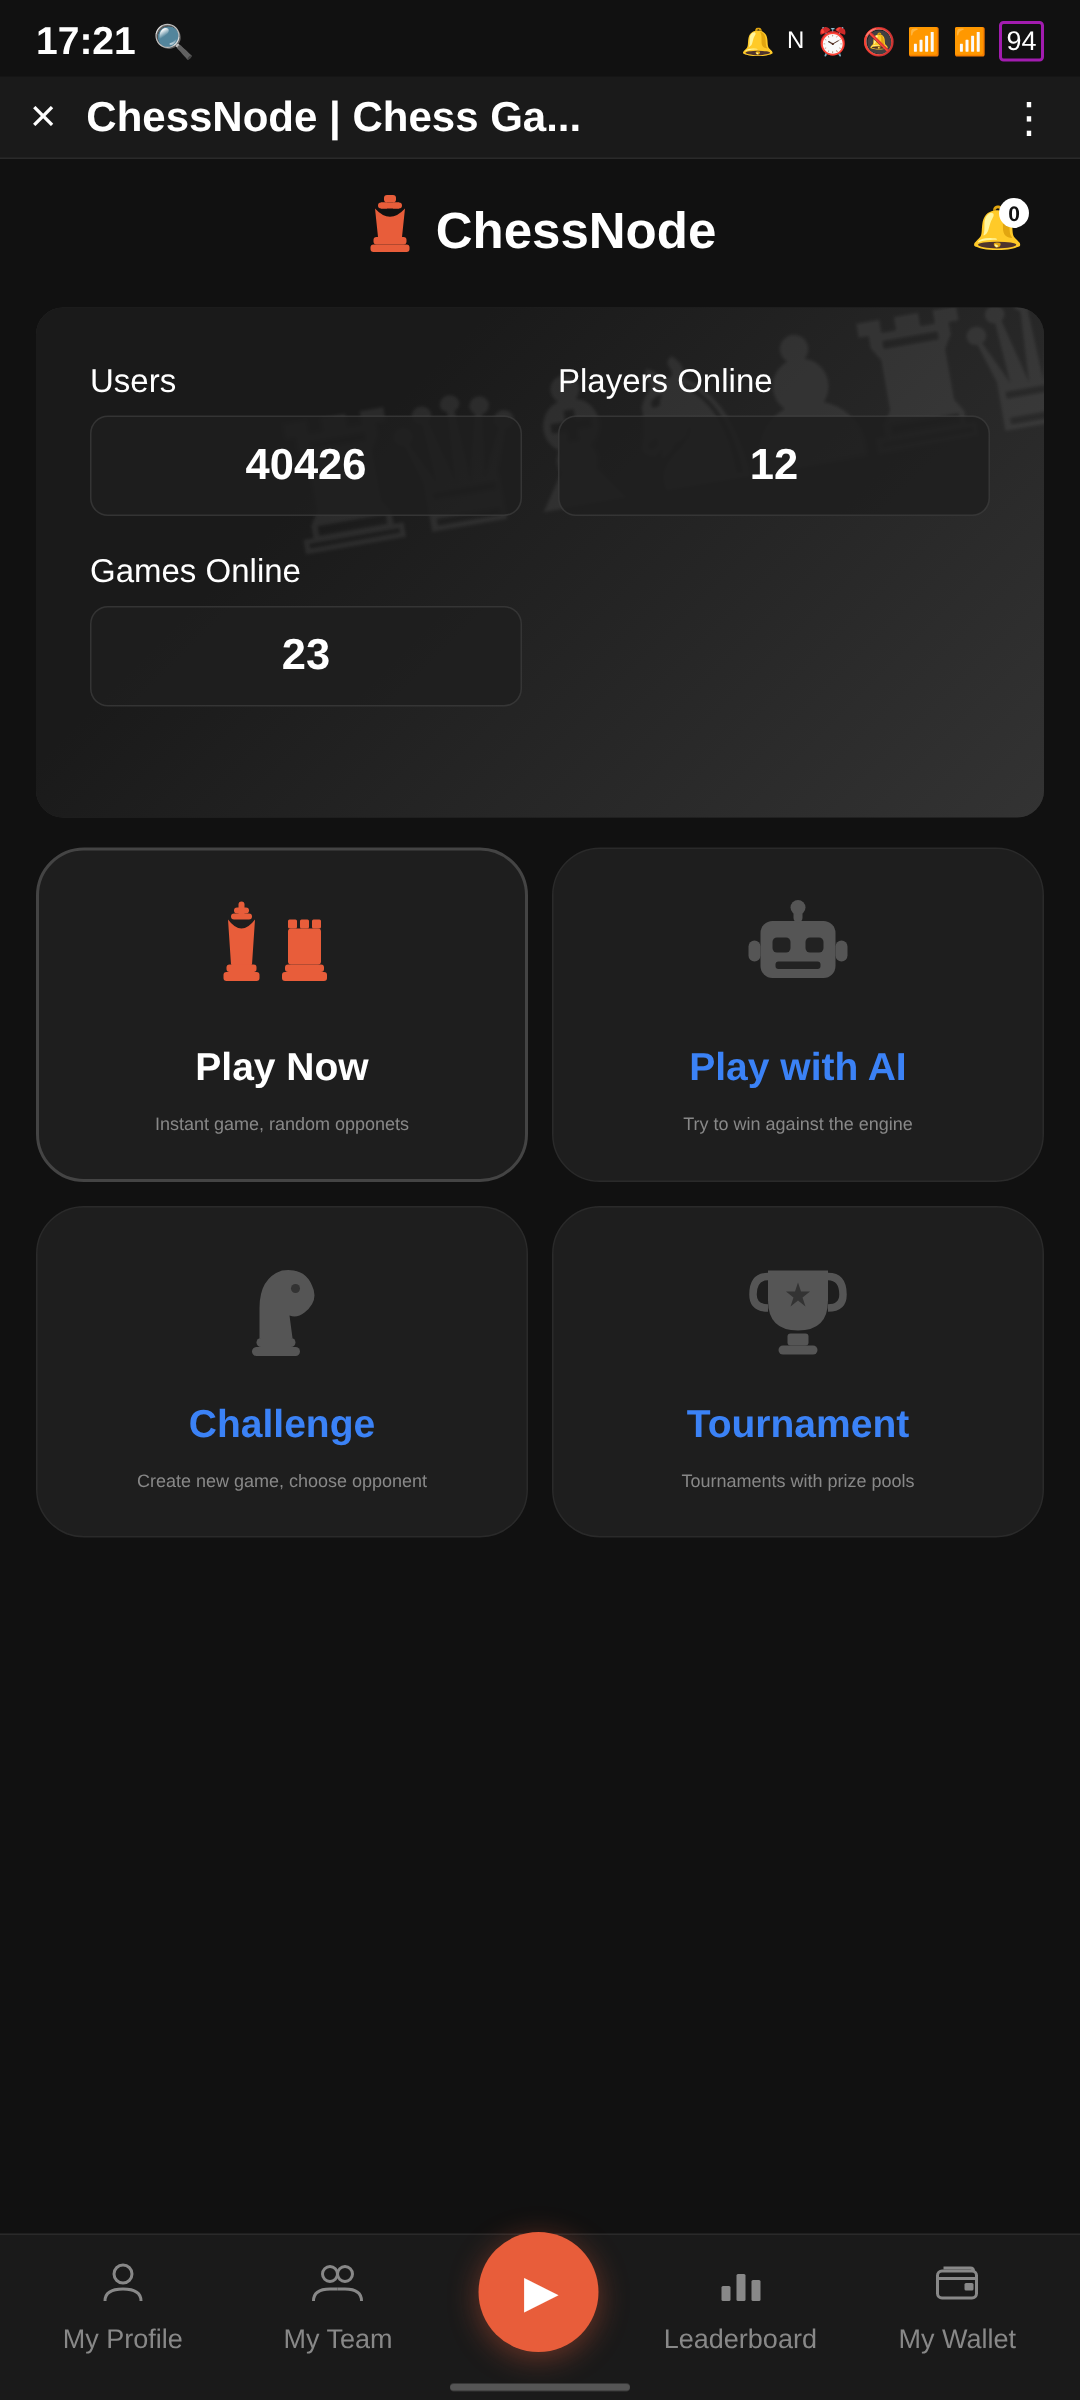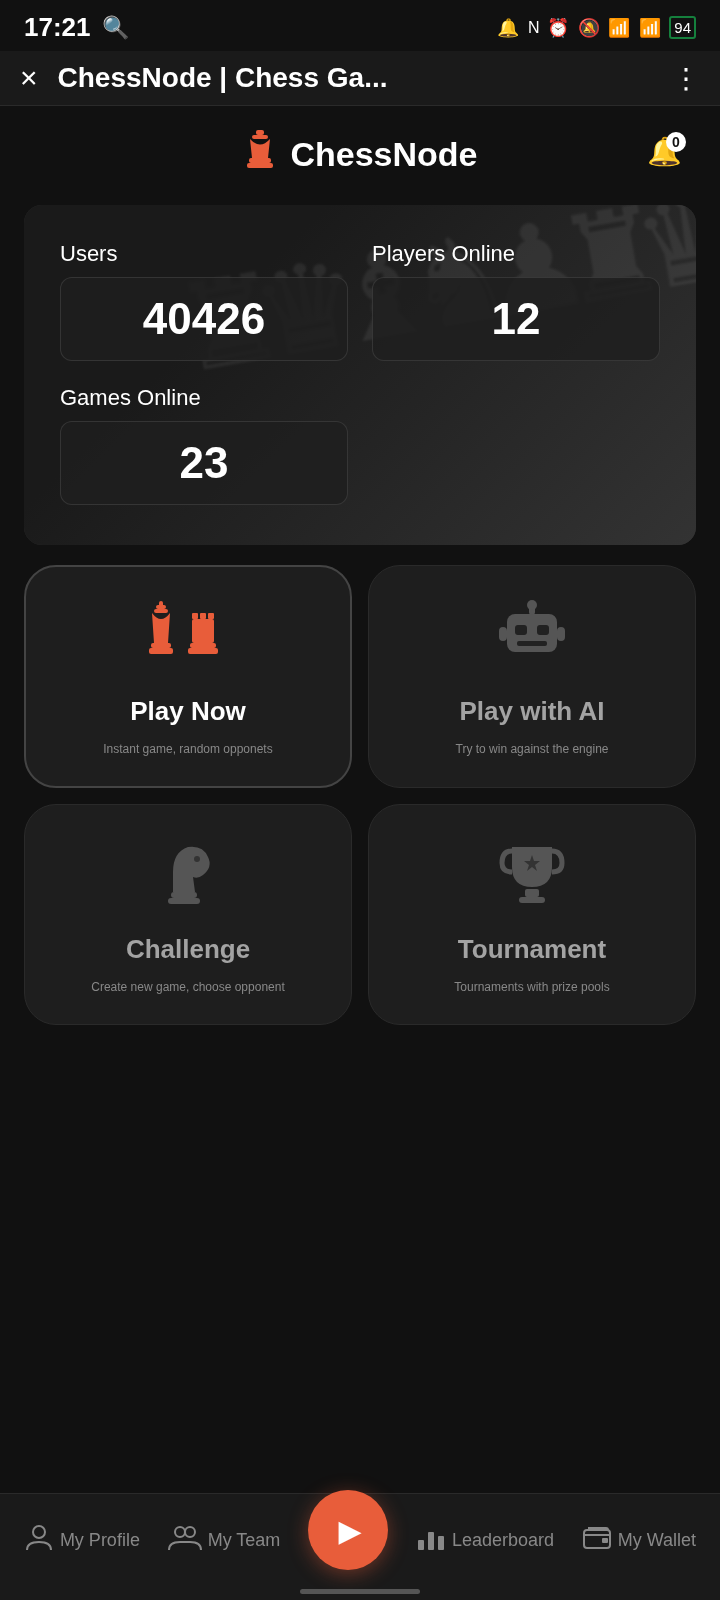--- a/index.html
+++ b/index.html
@@ -32,23 +32,23 @@
     .status-right {
       display: flex;
       align-items: center;
       gap: 8px;
     }
     .status-icon {
       font-size: 18px;
       color: #fff;
     }
     .battery-icon {
-      font-size: 15px;
-      color: #fff;
-      border: 2px solid #15803d;
+      font-size: 18px;
+      color: #fff;
+      border: 2px solid #a21caf;
       border-radius: 3px;
       padding: 1px 3px;
       position: relative;
     }
 
     
     .browser-bar {
       display: flex;
       align-items: center;
       padding: 10px 20px;
@@ -180,21 +180,21 @@
     .stat-label {
       font-size: 22px;
       color: #ffffff;
       font-weight: 400;
     }
     .stat-value-box {
       background: rgba(30,30,30,0.85);
       border: 1px solid rgba(255,255,255,0.1);
       border-radius: 12px;
       padding: 16px 20px;
-      font-size: 44px;
+      font-size: 29px;
       font-weight: 600;
       color: #fff;
       text-align: center;
     }
 
     
     .game-modes {
       display: grid;
       grid-template-columns: 1fr 1fr;
       gap: 16px;
@@ -220,21 +220,21 @@
       font-size: 56px;
     }
     .mode-icon.orange { color: #e85d3a; }
     .mode-icon.gray { color: #555; }
     .mode-title {
       font-size: 26px;
       font-weight: 700;
       color: #fff;
       text-align: center;
     }
-    .mode-title.dim { color: #a3a3a3; text-align: center; }
+    .mode-title.dim { color: #3b82f6; text-align: center; }
     .mode-desc {
       font-size: 12px;
       color: #888;
       text-align: center;
       line-height: 1.4;
     }
 
     
     .bottom-nav {
       position: fixed;
@@ -244,21 +244,21 @@
       background: #1a1a1a;
       border-top: 1px solid #2a2a2a;
       display: flex;
       align-items: center;
       justify-content: space-around;
       padding: 16px 10px 30px 10px;
       z-index: 100;
     }
     .nav-item {
       display: flex;
-      flex-direction: row;
+      flex-direction: column;
       align-items: center;
       gap: 6px;
       cursor: pointer;
       min-width: 100px;
       justify-content: space-between;
     }
     .nav-icon {
       font-size: 28px;
       color: #888;
     }

